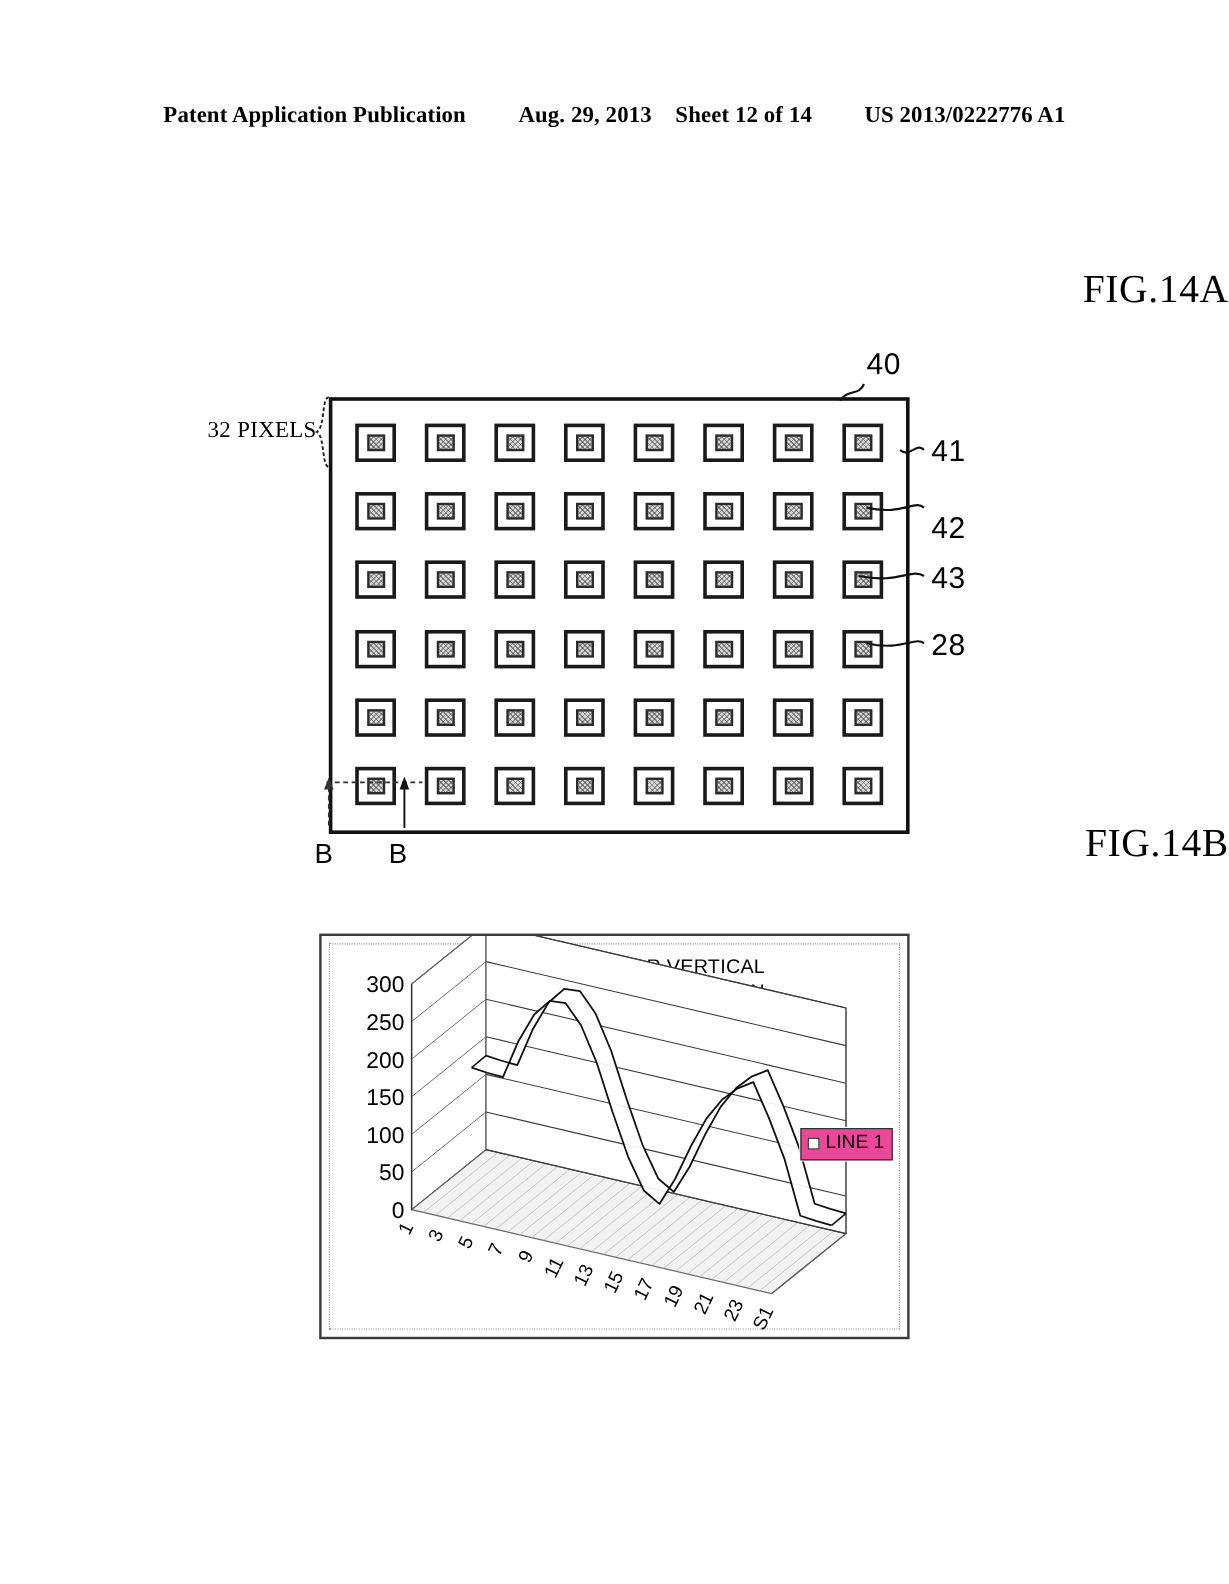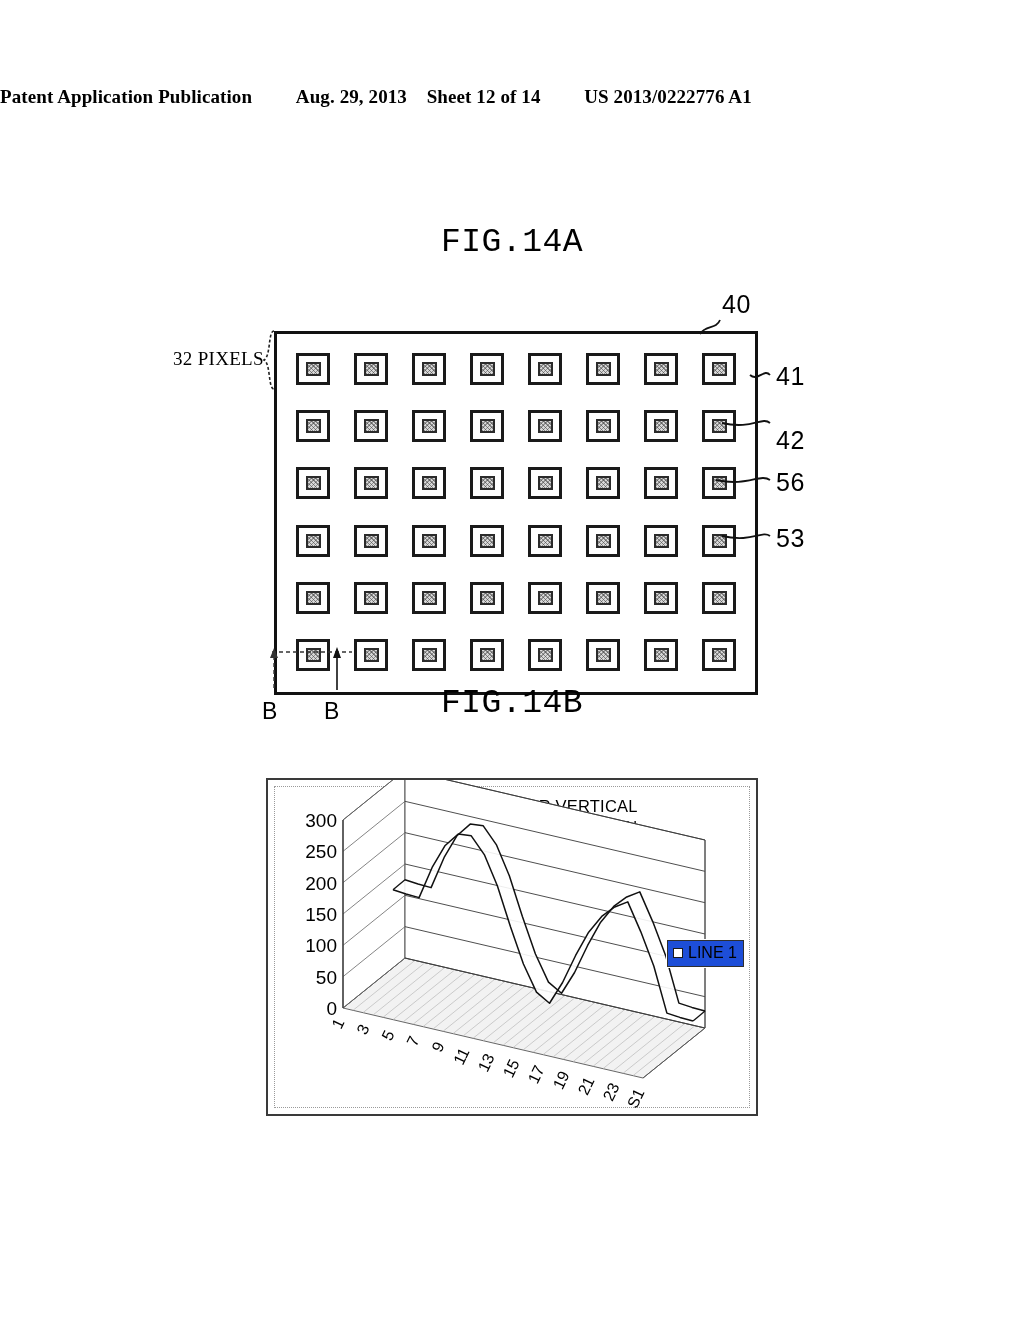--- a/index.html
+++ b/index.html
@@ -15,37 +15,37 @@
     color: #000000;
     overflow: hidden;
   }
 
   
   #patent-header {
     position: absolute;
     top: 86px;
     left: 0;
     width: 1024px;
-    text-align: left;
+    text-align: center;
     font-family: "Liberation Serif", serif;
     font-weight: bold;
     font-size: 19px;
     letter-spacing: 0.1px;
     white-space: nowrap;
   }
   #patent-header .seg { display: inline-block; }
   #patent-header .gap-lg { display: inline-block; width: 34px; }
   #patent-header .gap-sm { display: inline-block; width: 10px; }
 
   
   .fig-title {
     position: absolute;
     width: 1024px;
-    text-align: center;
-    font-family: Liberation Mono, monospace;
+    text-align: right;
+    font-family: Liberation Serif, serif;
     font-size: 33px;
     letter-spacing: 0.5px;
   }
   #fig14a-title { top: 224px; left: 0; }
   #fig14b-title { top: 685px; left: 0; }
 
   
   #fig14a {
     position: absolute;
     left: 0;
@@ -184,21 +184,21 @@
     font-family: "Liberation Sans", sans-serif;
     font-size: 16px;
     fill: #000;
   }
   #legend-box {
     position: absolute;
     left: 399px;
     top: 160px;
     padding: 3px 6px 4px 5px;
     border: 1px solid #2f2f2f;
-    background: #1d4ed8;
+    background: #ec4899;
     font-size: 16px;
     white-space: nowrap;
     display: flex;
     align-items: center;
     gap: 5px;
     box-shadow: 0 0 0 1px #fff;
   }
   #legend-marker {
     width: 8px;
     height: 8px;
@@ -498,22 +498,22 @@
     <line x1="274" y1="366" x2="274" y2="400" stroke="#333" stroke-width="1.4" stroke-dasharray="4 3"></line>
     <polygon points="274,358 270,368 278,368" fill="#333"></polygon>
 
     <line x1="337" y1="366" x2="337" y2="400" stroke="#111" stroke-width="1.6"></line>
     <polygon points="337,357 333,368 341,368" fill="#111"></polygon>
   </svg>
 
   <div class="ref-num" id="ref-40">40</div>
   <div class="ref-num" id="ref-41">41</div>
   <div class="ref-num" id="ref-42">42</div>
-  <div class="ref-num" id="ref-43">56</div>
-  <div class="ref-num" id="ref-45">53</div>
+  <div class="ref-num" id="ref-43">43</div>
+  <div class="ref-num" id="ref-45">28</div>
 
   <div class="b-label" id="b-left">B</div>
   <div class="b-label" id="b-right">B</div>
 </div>
 
 <div class="fig-title" id="fig14b-title">FIG.14B</div>
 
 <div id="fig14b">
   <div id="fig14b-inner-frame"></div>
 

